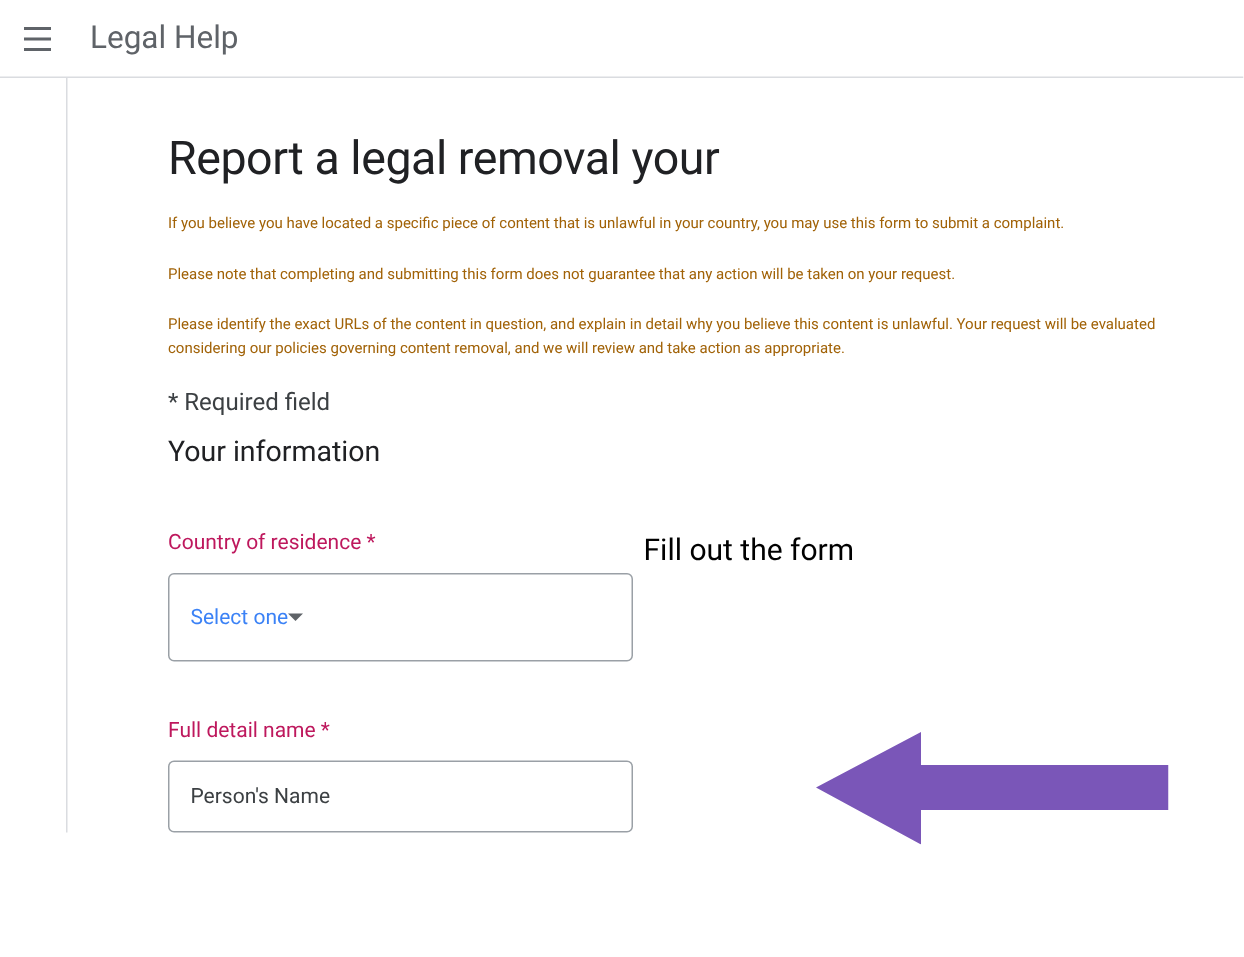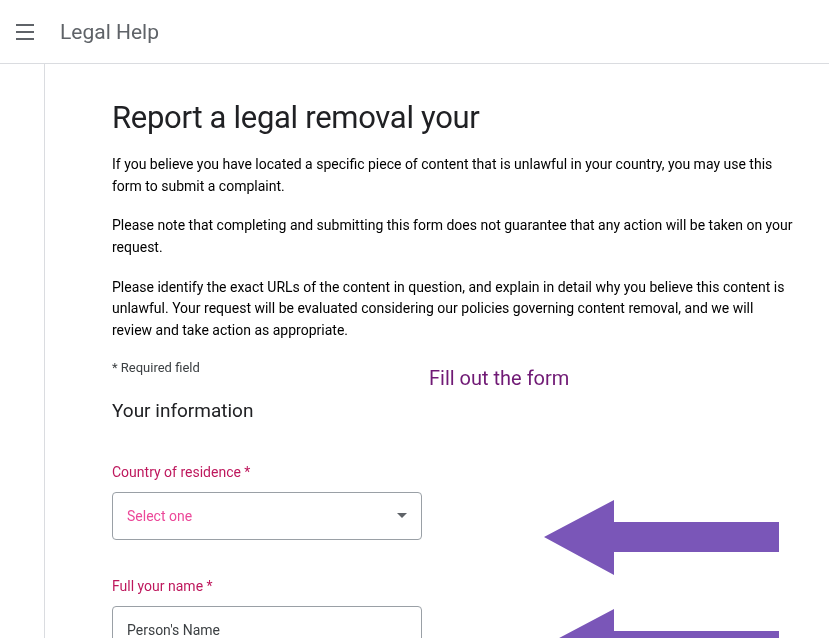--- a/index.html
+++ b/index.html
@@ -8,21 +8,21 @@
       box-sizing: border-box;
     }
     body {
       font-family: Roboto, Arial, sans-serif;
       color: #202124;
       background: #fff;
     }
     .header {
       display: flex;
       align-items: center;
-      height: 64px;
+      height: 52px;
       padding: 0 16px;
       border-bottom: 1px solid #dadce0;
     }
     .menu-icon {
       width: 24px;
       height: 24px;
       display: flex;
       flex-direction: column;
       justify-content: center;
       gap: 5px;
@@ -59,56 +59,56 @@
       max-width: 770px;
     }
     .page-title {
       font-size: 31px;
       font-weight: 400;
       color: #202124;
       margin-bottom: 18px;
       letter-spacing: -0.3px;
     }
     .intro-text {
-      font-size: 14px;
+      font-size: 10px;
       line-height: 1.55;
-      color: #000000;
+      color: #a16207;
       margin-bottom: 18px;
     }
     .required-label {
-      font-size: 13px;
+      font-size: 16px;
       color: #3c4043;
       margin-top: 12px;
-      margin-bottom: 24px;
+      margin-bottom: 12px;
     }
     .section-heading {
       font-size: 19px;
       font-weight: 400;
       color: #202124;
       margin-bottom: 42px;
     }
     .field-group {
       margin-bottom: 38px;
     }
     .field-label {
       font-size: 14px;
       color: #be185d;
       margin-bottom: 12px;
     }
     .select-box {
       display: flex;
       align-items: center;
-      justify-content: space-between;
+      justify-content: flex-start;
       width: 310px;
-      height: 48px;
+      height: 59px;
       border: 1px solid #9aa0a6;
       border-radius: 4px;
       padding: 0 14px;
       font-size: 14px;
-      color: #ec4899;
+      color: #3b82f6;
       cursor: pointer;
       background: #fff;
     }
     .caret-down {
       width: 0;
       height: 0;
       border-left: 5px solid transparent;
       border-right: 5px solid transparent;
       border-top: 5px solid #5f6368;
     }
@@ -120,21 +120,21 @@
       padding: 0 14px;
       font-size: 14px;
       color: #3c4043;
       font-family: inherit;
     }
     .overlay-text {
       position: absolute;
       left: 385px;
       top: 300px;
       font-size: 20px;
-      color: #701a75;
+      color: #000000;
       line-height: 1.4;
       pointer-events: none;
     }
     .arrow {
       position: absolute;
       pointer-events: none;
     }
     .arrow-1 {
       left: 500px;
       top: 436px;
@@ -172,21 +172,21 @@
 
     <div class="field-group">
       <div class="field-label">Country of residence *</div>
       <div class="select-box">
         <span>Select one</span>
         <span class="caret-down"></span>
       </div>
     </div>
 
     <div class="field-group">
-      <div class="field-label">Full your name *</div>
+      <div class="field-label">Full detail name *</div>
       <input type="text" class="text-input" value="Person's Name" style="">
       
     </div>
 
     <div class="overlay-text">
       <div>Fill out the form</div>
     </div>
 
     <svg class="arrow arrow-1" width="235" height="75" viewBox="0 0 235 75">
       <polygon points="0,37 70,0 70,22 235,22 235,52 70,52 70,75" fill="#7A56B8"></polygon>

